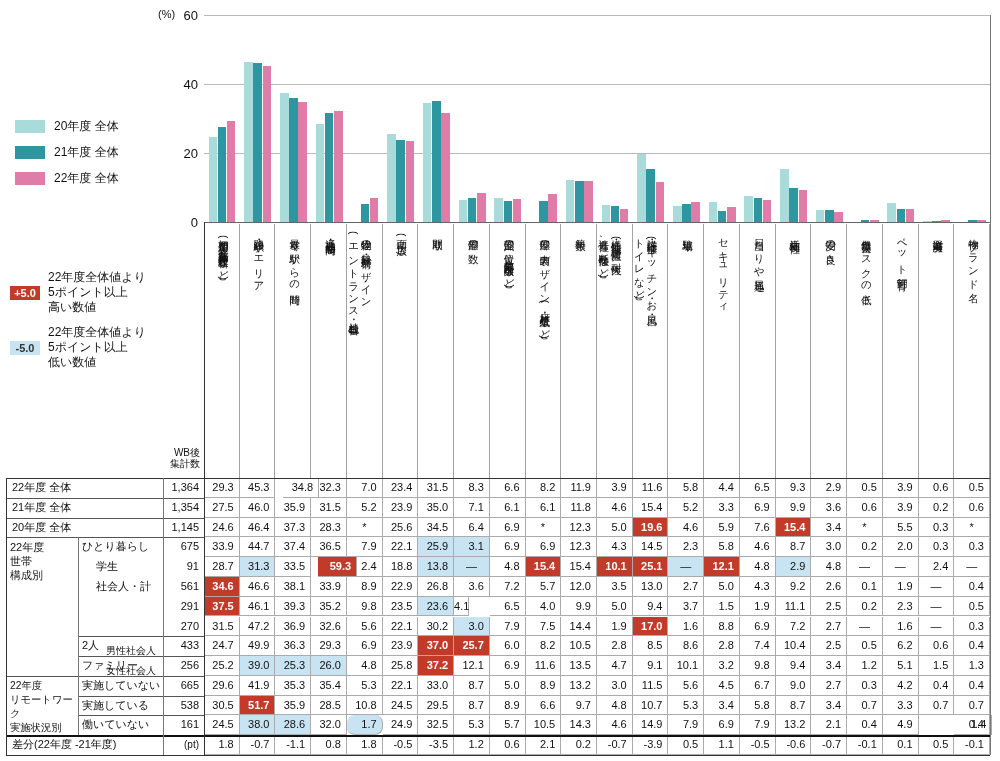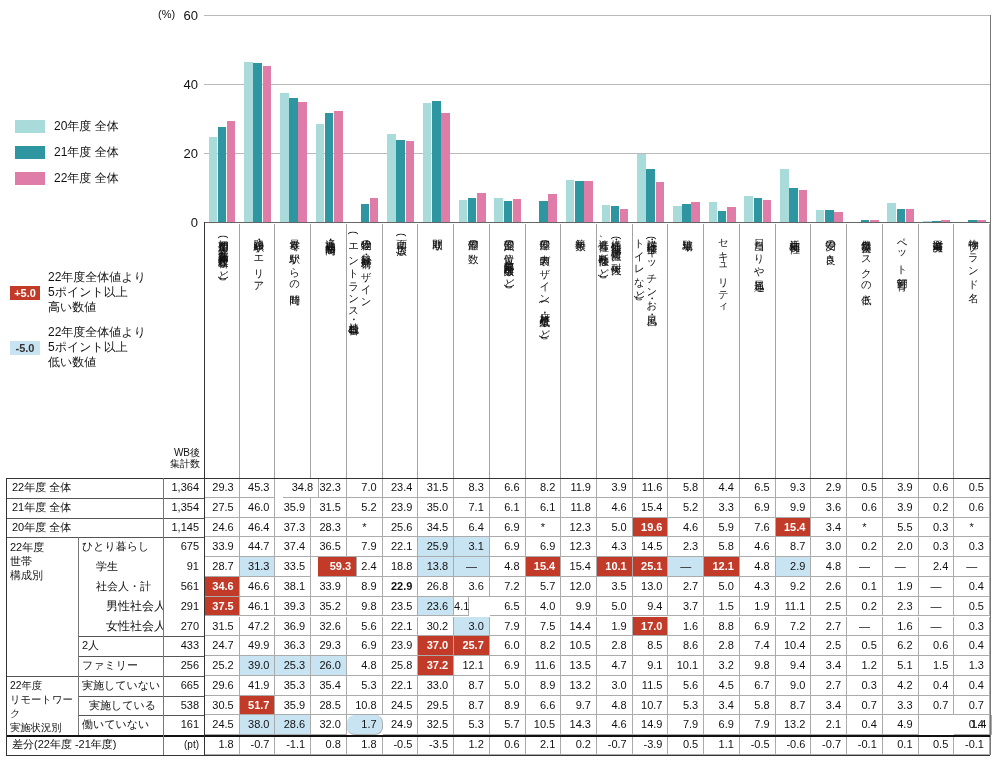--- a/index.html
+++ b/index.html
@@ -35,21 +35,21 @@
     writing-mode:vertical-rl; font-size:10.5px; line-height:12.5px;
     letter-spacing:1px; white-space:pre-line; color:#111;
   }
   
   .cell { position:absolute; font-size:11px; text-align:right; padding-right:5px;
           border-right:1px solid #ababab; border-bottom:1px solid #ababab; color:#111; }
   .cell.center { text-align:center; padding-right:0; }
   .cell.r { background:#c23b28; color:#fff; font-weight:bold; }
   .cell.b { background:#c8e3f1; }
   .lbl { position:absolute; font-size:11px; white-space:nowrap; color:#111; overflow:hidden; }
-  .lbl.small { font-size:12px; }
+  .lbl.small { font-size:10px;margin-top:44px; }
   .grouplbl { position:absolute; font-size:11px; line-height:14px; white-space:pre-line; color:#111; }
   .wbhead { position:absolute; font-size:10px; line-height:11px; text-align:right;
             white-space:pre-line; color:#111; }
   .tline-h { position:absolute; height:1px; background:#555; }
   .tline-v { position:absolute; width:1px; background:#777; }
   .tline-dark { background:#333; }
   .tline-thick { height:2px; background:#111; }
 </style>
 </head>
 <body>
@@ -351,21 +351,21 @@
     <div class="cell center" style="left: 882.818px; top: 557.144px; width: 35.7273px; height: 19.786px; line-height: 18.786px;">—</div>
     <div class="cell" style="left: 918.545px; top: 557.144px; width: 35.7273px; height: 19.786px; line-height: 18.786px;">2.4</div>
     <div class="cell center" style="left: 954.273px; top: 557.144px; width: 35.7273px; height: 19.786px; line-height: 18.786px;">—</div>
     <div class="lbl" style="left: 96px; top: 557.144px; width: 67px; line-height: 19.786px;">学生</div>
     <div class="lbl" style="left: 163px; top: 557.144px; width: 36px; line-height: 19.786px; text-align: right; font-size: 11px;">91</div>
     <div class="cell r" style="left: 204px; top: 576.93px; width: 35.7273px; height: 19.786px; line-height: 18.786px;">34.6</div>
     <div class="cell" style="left: 239.727px; top: 576.93px; width: 35.7273px; height: 19.786px; line-height: 18.786px;">46.6</div>
     <div class="cell" style="left: 275.455px; top: 576.93px; width: 35.7273px; height: 19.786px; line-height: 18.786px;">38.1</div>
     <div class="cell" style="left: 311.182px; top: 576.93px; width: 35.7273px; height: 19.786px; line-height: 18.786px;">33.9</div>
     <div class="cell" style="left: 346.909px; top: 576.93px; width: 35.7273px; height: 19.786px; line-height: 18.786px;">8.9</div>
-    <div class="cell" style="left: 382.636px; top: 576.93px; width: 35.7273px; height: 19.786px; line-height: 18.786px; font-weight: bold;">22.9</div>
+    <div class="cell" style="left: 382.636px; top: 576.93px; width: 35.7273px; height: 19.786px; line-height: 18.786px;">22.9</div>
     <div class="cell" style="left: 418.364px; top: 576.93px; width: 35.7273px; height: 19.786px; line-height: 18.786px;">26.8</div>
     <div class="cell" style="left: 454.091px; top: 576.93px; width: 35.7273px; height: 19.786px; line-height: 18.786px;">3.6</div>
     <div class="cell" style="left: 489.818px; top: 576.93px; width: 35.7273px; height: 19.786px; line-height: 18.786px;">7.2</div>
     <div class="cell" style="left: 525.545px; top: 576.93px; width: 35.7273px; height: 19.786px; line-height: 18.786px;">5.7</div>
     <div class="cell" style="left: 561.273px; top: 576.93px; width: 35.7273px; height: 19.786px; line-height: 18.786px;">12.0</div>
     <div class="cell" style="left: 597px; top: 576.93px; width: 35.7273px; height: 19.786px; line-height: 18.786px;">3.5</div>
     <div class="cell" style="left: 632.727px; top: 576.93px; width: 35.7273px; height: 19.786px; line-height: 18.786px;">13.0</div>
     <div class="cell" style="left: 668.455px; top: 576.93px; width: 35.7273px; height: 19.786px; line-height: 18.786px;">2.7</div>
     <div class="cell" style="left: 704.182px; top: 576.93px; width: 35.7273px; height: 19.786px; line-height: 18.786px;">5.0</div>
     <div class="cell" style="left: 739.909px; top: 576.93px; width: 35.7273px; height: 19.786px; line-height: 18.786px;">4.3</div>
@@ -512,21 +512,21 @@
     <div class="cell" style="left: 632.727px; top: 695.646px; width: 35.7273px; height: 19.786px; line-height: 18.786px;">10.7</div>
     <div class="cell" style="left: 668.455px; top: 695.646px; width: 35.7273px; height: 19.786px; line-height: 18.786px;">5.3</div>
     <div class="cell" style="left: 704.182px; top: 695.646px; width: 35.7273px; height: 19.786px; line-height: 18.786px;">3.4</div>
     <div class="cell" style="left: 739.909px; top: 695.646px; width: 35.7273px; height: 19.786px; line-height: 18.786px;">5.8</div>
     <div class="cell" style="left: 775.636px; top: 695.646px; width: 35.7273px; height: 19.786px; line-height: 18.786px;">8.7</div>
     <div class="cell" style="left: 811.364px; top: 695.646px; width: 35.7273px; height: 19.786px; line-height: 18.786px;">3.4</div>
     <div class="cell" style="left: 847.091px; top: 695.646px; width: 35.7273px; height: 19.786px; line-height: 18.786px;">0.7</div>
     <div class="cell" style="left: 882.818px; top: 695.646px; width: 35.7273px; height: 19.786px; line-height: 18.786px;">3.3</div>
     <div class="cell" style="left: 918.545px; top: 695.646px; width: 35.7273px; height: 19.786px; line-height: 18.786px;">0.7</div>
     <div class="cell" style="left: 954.273px; top: 695.646px; width: 35.7273px; height: 19.786px; line-height: 18.786px;">0.7</div>
-    <div class="lbl" style="left: 82px; top: 695.646px; width: 81px; line-height: 19.786px; text-align: center;">実施している</div>
+    <div class="lbl" style="left: 82px; top: 695.646px; width: 81px; line-height: 19.786px;">実施している</div>
     <div class="lbl" style="left: 163px; top: 695.646px; width: 36px; line-height: 19.786px; text-align: right; font-size: 11px;">538</div>
     <div class="cell" style="left: 204px; top: 715.432px; width: 35.7273px; height: 19.786px; line-height: 18.786px;">24.5</div>
     <div class="cell b" style="left: 239.727px; top: 715.432px; width: 35.7273px; height: 19.786px; line-height: 18.786px;">38.0</div>
     <div class="cell b" style="left: 275.455px; top: 715.432px; width: 35.7273px; height: 19.786px; line-height: 18.786px;">28.6</div>
     <div class="cell" style="left: 311.182px; top: 715.432px; width: 35.7273px; height: 19.786px; line-height: 18.786px;">32.0</div>
     <div class="cell b" style="left: 346.909px; top: 715.432px; width: 35.7273px; height: 19.786px; line-height: 18.786px; border-radius: 8px;">1.7</div>
     <div class="cell" style="left: 382.636px; top: 715.432px; width: 35.7273px; height: 19.786px; line-height: 18.786px;">24.9</div>
     <div class="cell" style="left: 418.364px; top: 715.432px; width: 35.7273px; height: 19.786px; line-height: 18.786px;">32.5</div>
     <div class="cell" style="left: 454.091px; top: 715.432px; width: 35.7273px; height: 19.786px; line-height: 18.786px;">5.3</div>
     <div class="cell" style="left: 489.818px; top: 715.432px; width: 35.7273px; height: 19.786px; line-height: 18.786px;">5.7</div>

